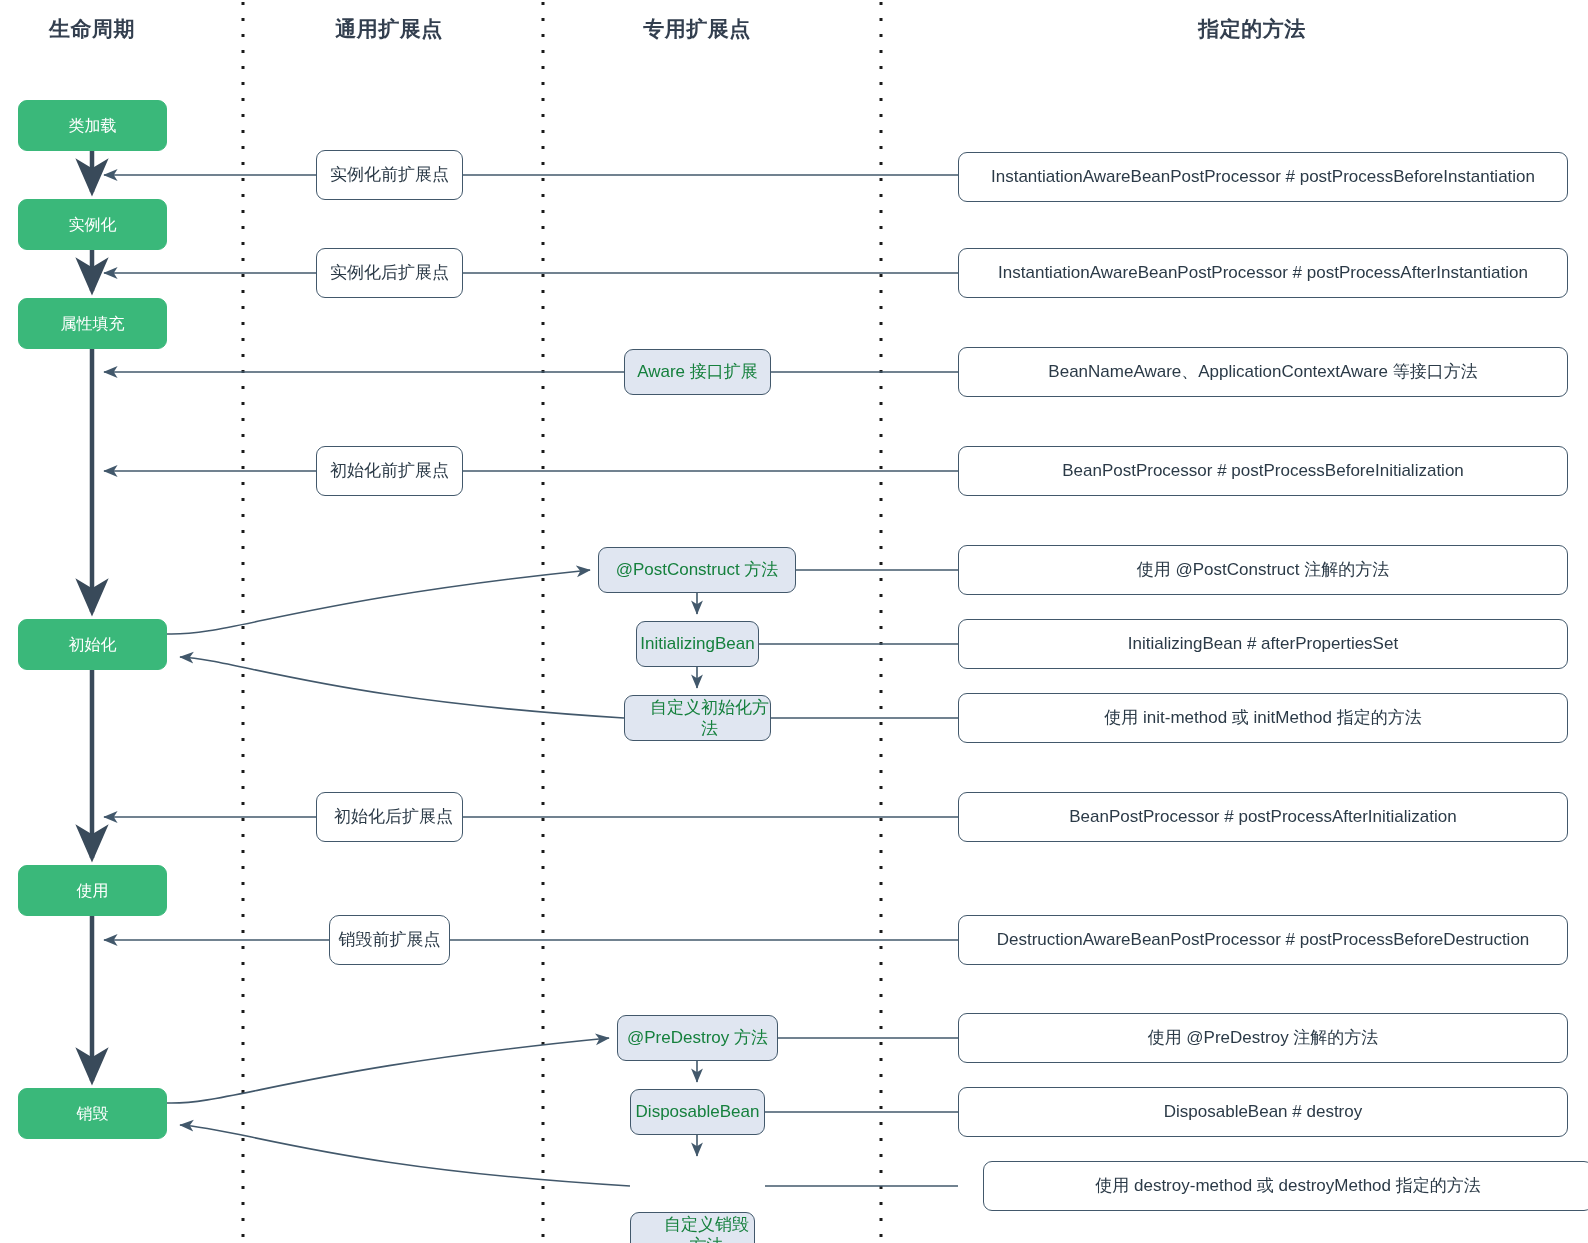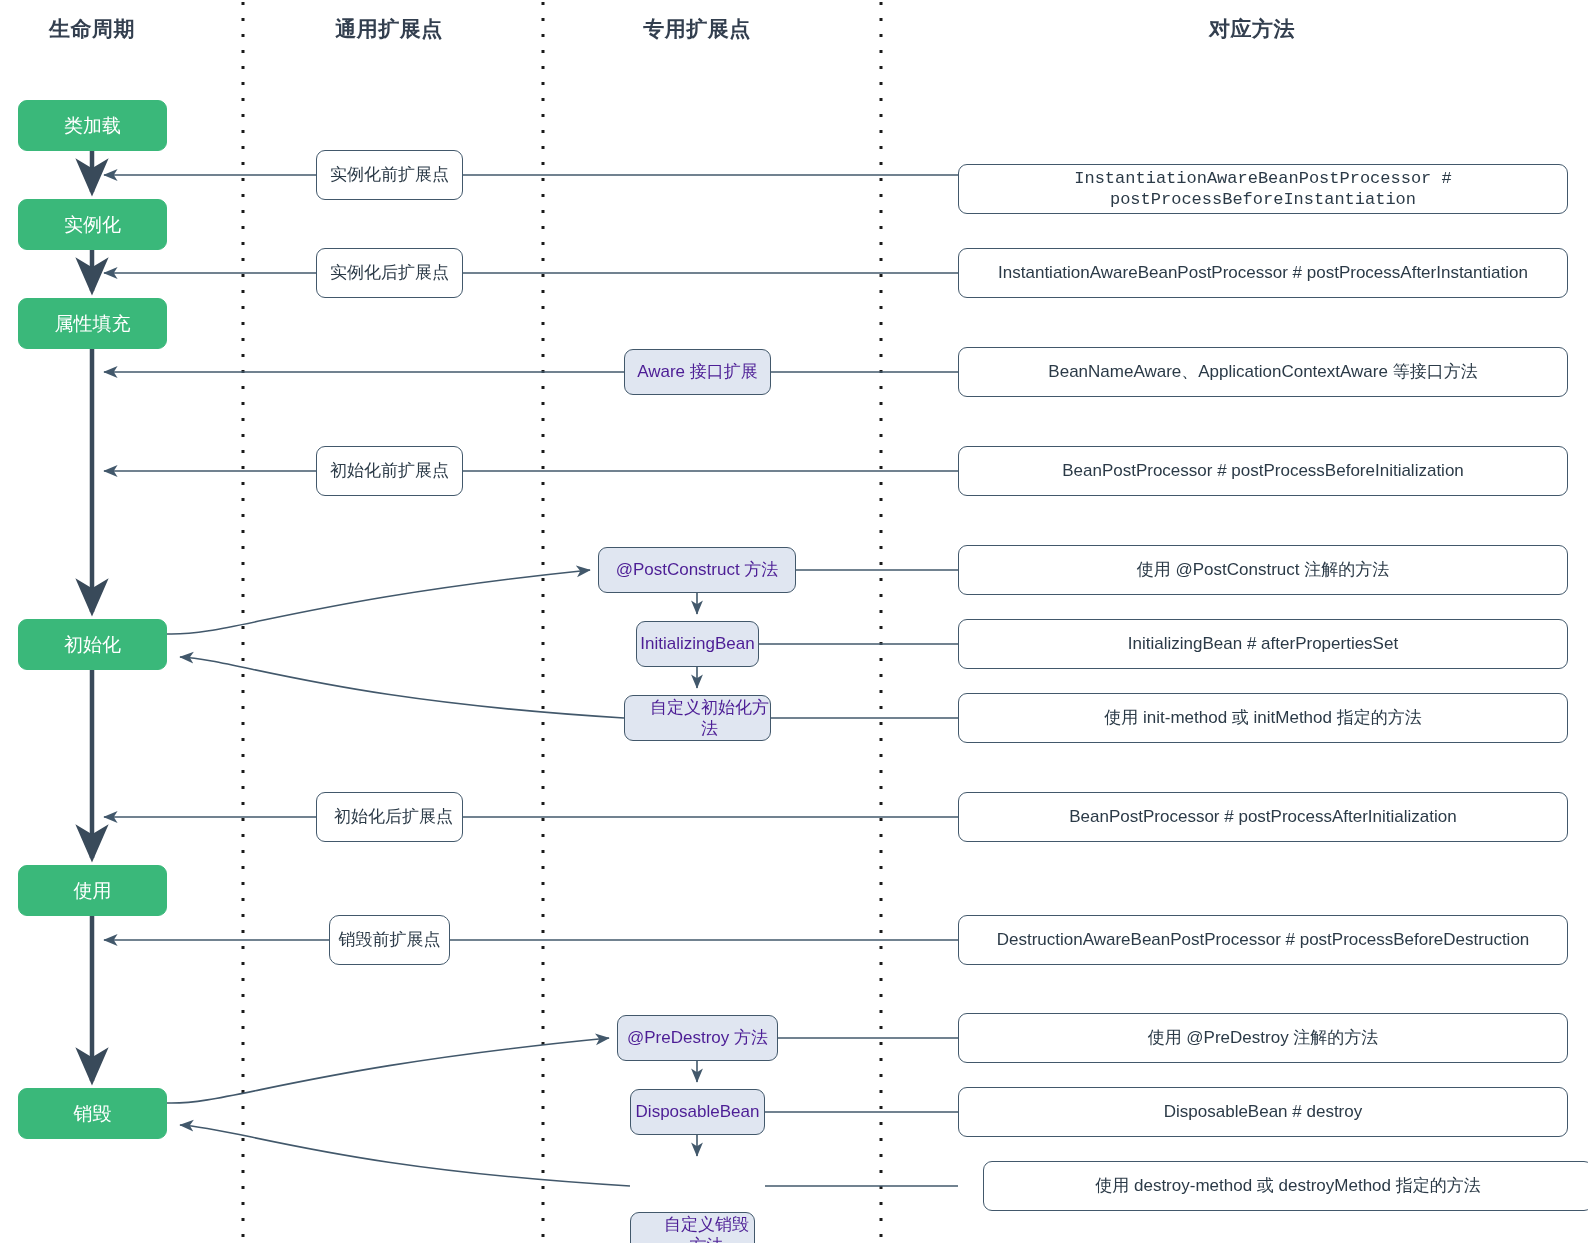--- a/index.html
+++ b/index.html
@@ -32,39 +32,39 @@
     text-align:center;
     line-height:1.25;
   }
 
   .life-box{
     background:#3cb878;
     background:#3ab87a;
     border:1px solid #3ab87a;
     border-radius:9px;
     color:#ffffff;
-    font-size:19px;
+    font-size:16px;
     width:149px;
     height:51px;
   }
 
   .generic-box{
     background:#ffffff;
     border:1.2px solid #42586b;
     border-radius:9px;
     color:#2b3a47;
     font-size:17px;
     height:50px;
   }
 
   .special-box{
     background:#e0e6f1;
     border:1.2px solid #42586b;
     border-radius:9px;
-    color:#4c1d95;
+    color:#15803d;
     font-size:17px;
     height:46px;
   }
 
   .method-box{
     background:#ffffff;
     border:1.2px solid #42586b;
     border-radius:9px;
     color:#2b3a47;
     font-size:17px;
@@ -144,21 +144,21 @@
       <path d="M624,718 C 330,700 240,660 180,657" marker-end="url(#arrowThin)"></path>
 
       <path d="M167,1103 C 230,1105 300,1068 609,1038" marker-end="url(#arrowThin)"></path>
       <path d="M630,1186 C 330,1168 240,1128 180,1125" marker-end="url(#arrowThin)"></path>
     </g>
   </svg>
 
   <div class="col-header" style="left:0px;top:15px;width:184px;">生命周期</div>
   <div class="col-header" style="left:297px;top:15px;width:184px;">通用扩展点</div>
   <div class="col-header" style="left:605px;top:15px;width:184px;">专用扩展点</div>
-  <div class="col-header" style="left:1160px;top:15px;width:184px;">对应方法</div>
+  <div class="col-header" style="left:1160px;top:15px;width:184px;">指定的方法</div>
 
   <div class="node life-box" style="left:18px;top:100px;">类加载</div>
   <div class="node life-box" style="left:18px;top:199px;">实例化</div>
   <div class="node life-box" style="left:18px;top:298px;">属性填充</div>
   <div class="node life-box" style="left:18px;top:619px;">初始化</div>
   <div class="node life-box" style="left:18px;top:865px;">使用</div>
   <div class="node life-box" style="left:18px;top:1088px;">销毁</div>
 
   <div class="node generic-box" style="left:316px;top:150px;width:147px;">实例化前扩展点</div>
   <div class="node generic-box" style="left:316px;top:248px;width:147px;">实例化后扩展点</div>
@@ -167,21 +167,21 @@
   <div class="node generic-box" style="left:329px;top:915px;width:121px;border-radius:10px;">销毁前扩展点</div>
 
   <div class="node special-box" style="left:624px;top:349px;width:147px;">Aware 接口扩展</div>
   <div class="node special-box" style="left:598px;top:547px;width:198px;">@PostConstruct 方法</div>
   <div class="node special-box" style="left:636px;top:621px;width:123px;">InitializingBean</div>
   <div class="node special-box" style="left:624px;top:695px;width:147px;padding-left:24px;">自定义初始化方法</div>
   <div class="node special-box" style="left:617px;top:1015px;width:161px;">@PreDestroy 方法</div>
   <div class="node special-box" style="left:630px;top:1089px;width:135px;">DisposableBean</div>
   <div class="node special-box" style="left:630px;top:1212px;width:125px;padding-left:28px;">自定义销毁方法</div>
 
-  <div class="node method-box" style="top:164px;font-family:Liberation Mono, monospace;">InstantiationAwareBeanPostProcessor # postProcessBeforeInstantiation</div>
+  <div class="node method-box" style="top:152px;">InstantiationAwareBeanPostProcessor # postProcessBeforeInstantiation</div>
   <div class="node method-box" style="top:248px;">InstantiationAwareBeanPostProcessor # postProcessAfterInstantiation</div>
   <div class="node method-box" style="top:347px;">BeanNameAware、ApplicationContextAware 等接口方法</div>
   <div class="node method-box" style="top:446px;">BeanPostProcessor # postProcessBeforeInitialization</div>
   <div class="node method-box" style="top:545px;">使用 @PostConstruct 注解的方法</div>
   <div class="node method-box" style="top:619px;">InitializingBean # afterPropertiesSet</div>
   <div class="node method-box" style="top:693px;">使用 init-method 或 initMethod 指定的方法</div>
   <div class="node method-box" style="top:792px;">BeanPostProcessor # postProcessAfterInitialization</div>
   <div class="node method-box" style="top:915px;">DestructionAwareBeanPostProcessor # postProcessBeforeDestruction</div>
   <div class="node method-box" style="top:1013px;">使用 @PreDestroy 注解的方法</div>
   <div class="node method-box" style="top:1087px;">DisposableBean # destroy</div>

